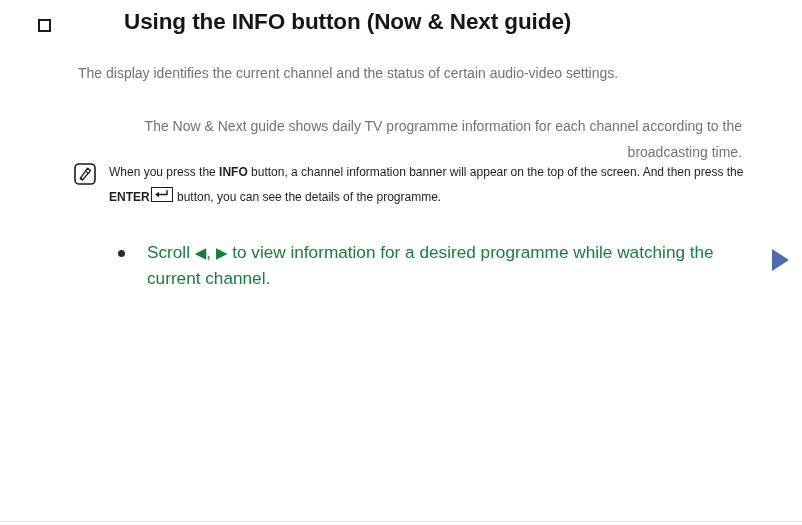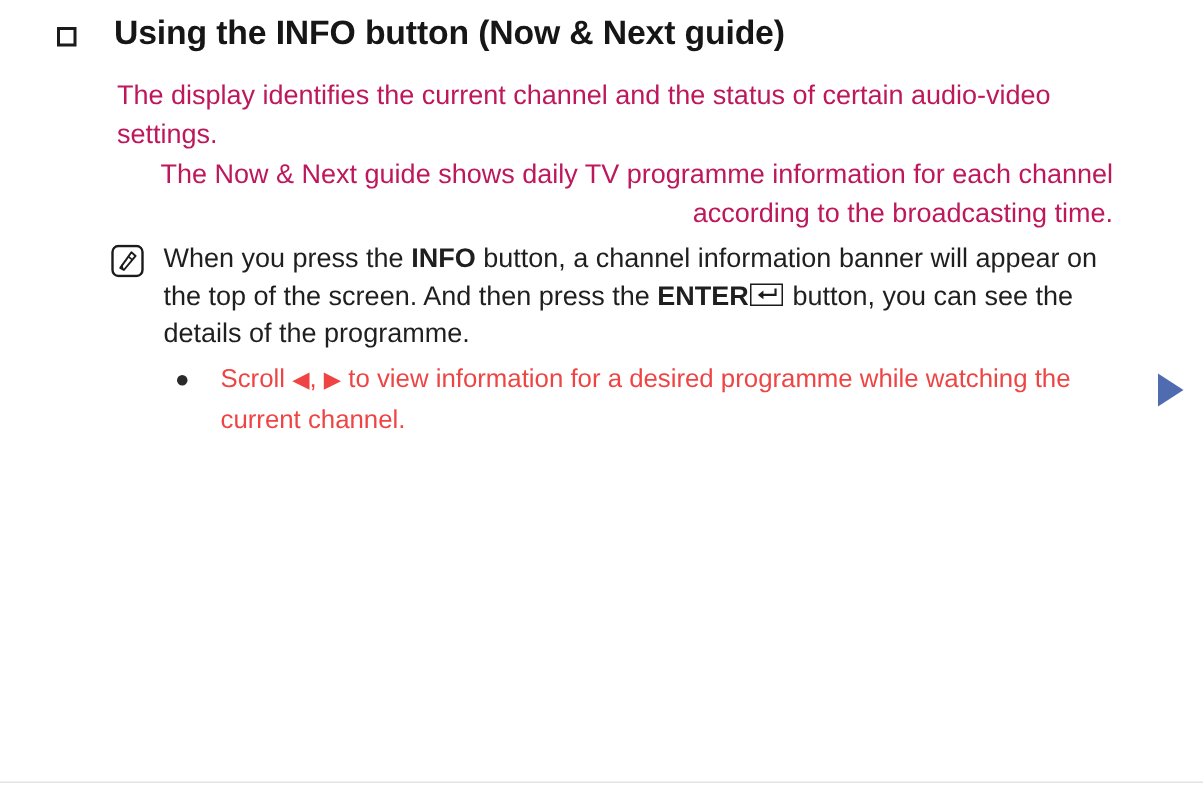--- a/index.html
+++ b/index.html
@@ -22,21 +22,22 @@
     inset: 0;
   }
 
   
   .heading-row {
     position: absolute;
     left: 38px;
     top: 8px;
     right: 40px;
     display: flex;
-    align-items: center;
+    align-items: flex-end;
+    gap: 48px;
   }
   .heading-marker {
     width: 17px;
     height: 17px;
     flex: 0 0 auto;
     margin-top: 8px;
     margin-right: 21px;
     position: relative;
   }
   .heading-marker .sq {
@@ -64,23 +65,24 @@
     line-height: 1.25;
     letter-spacing: -0.1px;
     color: #161616;
   }
 
   
   .para {
     position: absolute;
     left: 78px;
     right: 60px;
-    font-size: 18px;
+    font-size: 14px;
     line-height: 26px;
-    color: #be185d;
+    color: #737373;
+    margin-top: 10px;
   }
   .para-1 { top: 50px; }
   .para-2 { top: 103px; text-align: right; }
 
   
   .note-row {
     position: absolute;
     left: 74px;
     top: 160px;
     right: 48px;
@@ -88,21 +90,21 @@
     align-items: flex-start;
   }
   .note-icon {
     flex: 0 0 auto;
     width: 22px;
     height: 22px;
     margin-top: 3px;
     margin-right: 13px;
   }
   .note-text {
-    font-size: 18px;
+    font-size: 12px;
     line-height: 25px;
     color: #1f1f1f;
   }
   .note-text b { font-weight: bold; }
 
   
   .key-enter {
     display: inline-block;
     border: 1.4px solid #1b1b1b;
     width: 22px;
@@ -133,21 +135,21 @@
     width: 7px;
     height: 7px;
     border-radius: 50%;
     background: #2a2a2a;
     margin-top: 10px;
     margin-right: 22px;
   }
   .bullet-text {
     font-size: 17.2px;
     line-height: 25.5px;
-    color: #ef4444;
+    color: #15803d;
   }
   .tri { font-size: 15px; letter-spacing: 0; }
 
   
   .next-arrow {
     position: absolute;
     right: 13px;
     top: 249px;
     width: 0;
     height: 0;

